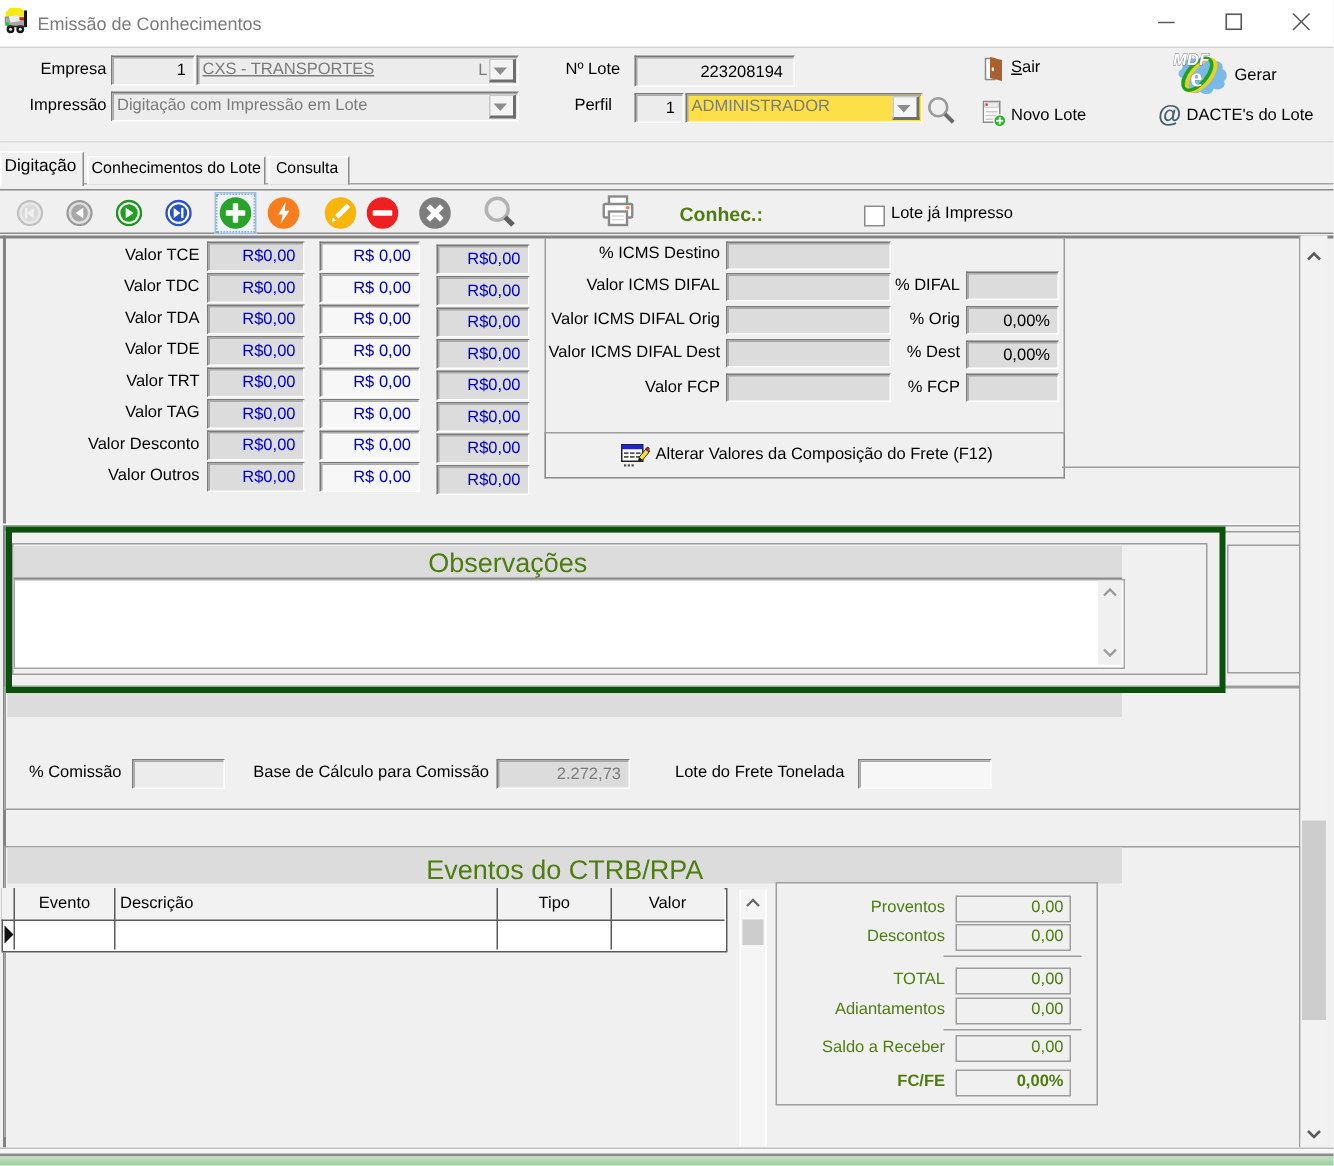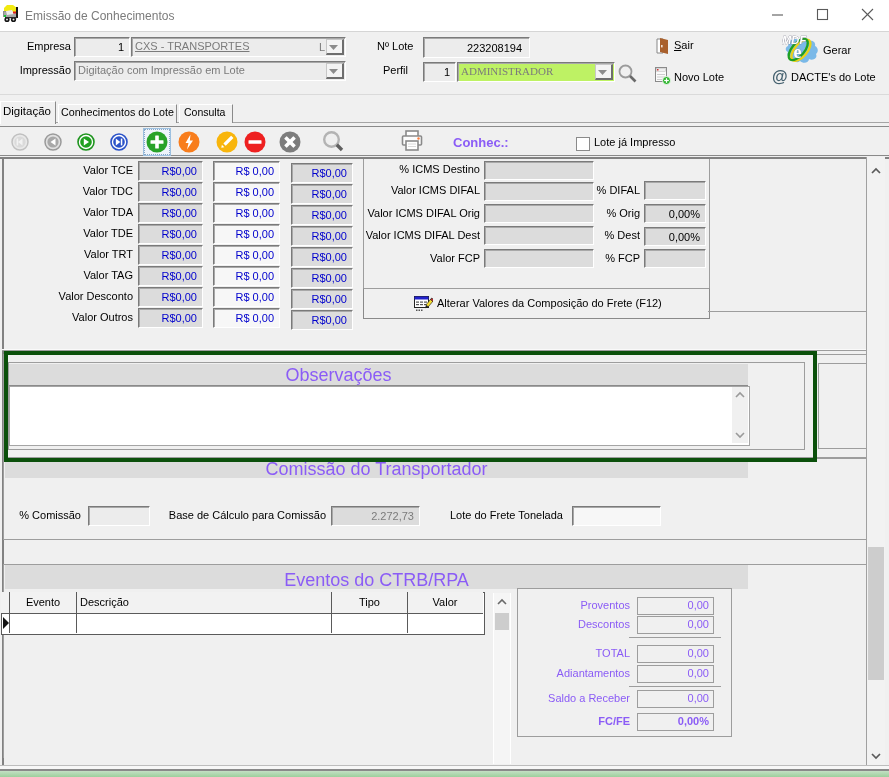--- a/index.html
+++ b/index.html
@@ -6,21 +6,21 @@
 body{width:889px;height:777px;overflow:hidden;}
 .win{position:relative;width:889px;height:777px;background:#f0f0f0;font-family:"Liberation Sans",sans-serif;font-size:11px;color:#000;}
 .abs{position:absolute;}
 .lbl{position:absolute;white-space:nowrap;}
 .r{text-align:right;}
 .c{text-align:center;}
 .fld{position:absolute;border-top:1px solid #7a7a7a;border-left:1px solid #7a7a7a;border-right:1px solid #fff;border-bottom:1px solid #fff;background:#dcdcdc;box-shadow:inset 1px 1px 0 #a8a8a8;}
 .fldw{background:#f7f7f7;}
 .fld span{position:absolute;right:5px;top:50%;transform:translateY(-50%);}
 .blue{color:#0000cd;}
-.navy{color:#8b5cf6;}
+.navy{color:#4d7c0f;}
 .gray{color:#7b7b7b;}
 .line{position:absolute;background:#9d9d9d;}
 .panel{position:absolute;border:1px solid #9d9d9d;}
 svg{display:block;}
 </style>
 </head>
 <body>
 <div class="win">
 
 <div class="abs" style="left:0;top:0;width:889px;height:31px;background:#ffffff;border-bottom:1px solid #d5d5d5;"></div>
@@ -74,21 +74,21 @@
   <div class="abs" style="right:1px;top:1px;bottom:1px;width:15px;background:#f4f4f4;border-right:2px solid #6e6e6e;border-bottom:2px solid #6e6e6e;border-top:1px solid #c8c8c8;border-left:1px solid #c8c8c8;">
     <svg width="13" height="14">
           <polygon points="2,5 11,5 6.5,10" fill="#8c8c8c"></polygon>
         </svg>
   </div>
 </div>
 <div class="lbl r" style="left:377px;top:64px;width:31px;">Perfil</div>
 <div class="fld" style="left:423px;top:62px;width:31px;height:18px;background:#ececec;">
       <span>1</span>
     </div>
-<div class="fld" style="left:457px;top:62px;width:156px;height:18px;background:#bef264;font-family:Liberation Serif, serif;">
+<div class="fld" style="left:457px;top:62px;width:156px;height:18px;background:#fde047;">
   <div class="lbl gray" style="left:3px;top:2px;">ADMINISTRADOR</div>
   <div class="abs" style="right:1px;top:1px;bottom:1px;width:15px;background:#f4f4f4;border-right:2px solid #6e6e6e;border-bottom:2px solid #6e6e6e;border-top:1px solid #c8c8c8;border-left:1px solid #c8c8c8;">
     <svg width="13" height="14">
           <polygon points="2,5 11,5 6.5,10" fill="#8c8c8c"></polygon>
         </svg>
   </div>
 </div>
 <svg class="abs" style="left:617px;top:64px;" width="21" height="19" viewBox="0 0 21 19">
   <circle cx="8.5" cy="7.5" r="6" fill="none" stroke="#9b9b9b" stroke-width="1.8"></circle>
   <line x1="13" y1="12" x2="18.5" y2="17.5" stroke="#6a6a6a" stroke-width="2.6"></line>
@@ -354,21 +354,20 @@
 <div class="abs" style="left:732px;top:387px;width:16px;height:56px;background:#f0f0f0;">
   <svg width="16" height="56" viewBox="0 0 16 56">
     <polyline points="4,10 8,6 12,10" fill="none" stroke="#9a9a9a" stroke-width="1.6"></polyline>
     <polyline points="4,46 8,50 12,46" fill="none" stroke="#9a9a9a" stroke-width="1.6"></polyline>
   </svg>
 </div>
 <div class="panel" style="left:818px;top:363px;width:48px;height:84px;"></div>
 
 <div class="panel" style="left:3px;top:458px;width:863px;height:80px;background:#f0f0f0;"></div>
 <div class="abs" style="left:5px;top:459px;width:743px;height:19px;background:#dcdcdc;"></div>
-<div class="lbl navy c" style="left:5px;top:459px;width:743px;font-size:18px;">Comissão do Transportador</div>
 <div class="lbl r" style="left:0px;top:509px;width:81px;">% Comissão</div>
 <div class="fld" style="left:88px;top:506px;width:60px;height:18px;background:#ececec;"></div>
 <div class="lbl r" style="left:168px;top:509px;width:158px;">Base de Cálculo para Comissão</div>
 <div class="fld" style="left:331px;top:506px;width:87px;height:18px;">
       <span class="gray">2.272,73</span>
     </div>
 <div class="lbl r" style="left:450px;top:509px;width:112px;">Lote do Frete Tonelada</div>
 <div class="fld fldw" style="left:572px;top:506px;width:87px;height:18px;"></div>
 
 <div class="panel" style="left:3px;top:564px;width:863px;height:193px;background:#f0f0f0;border-bottom:none;"></div>

